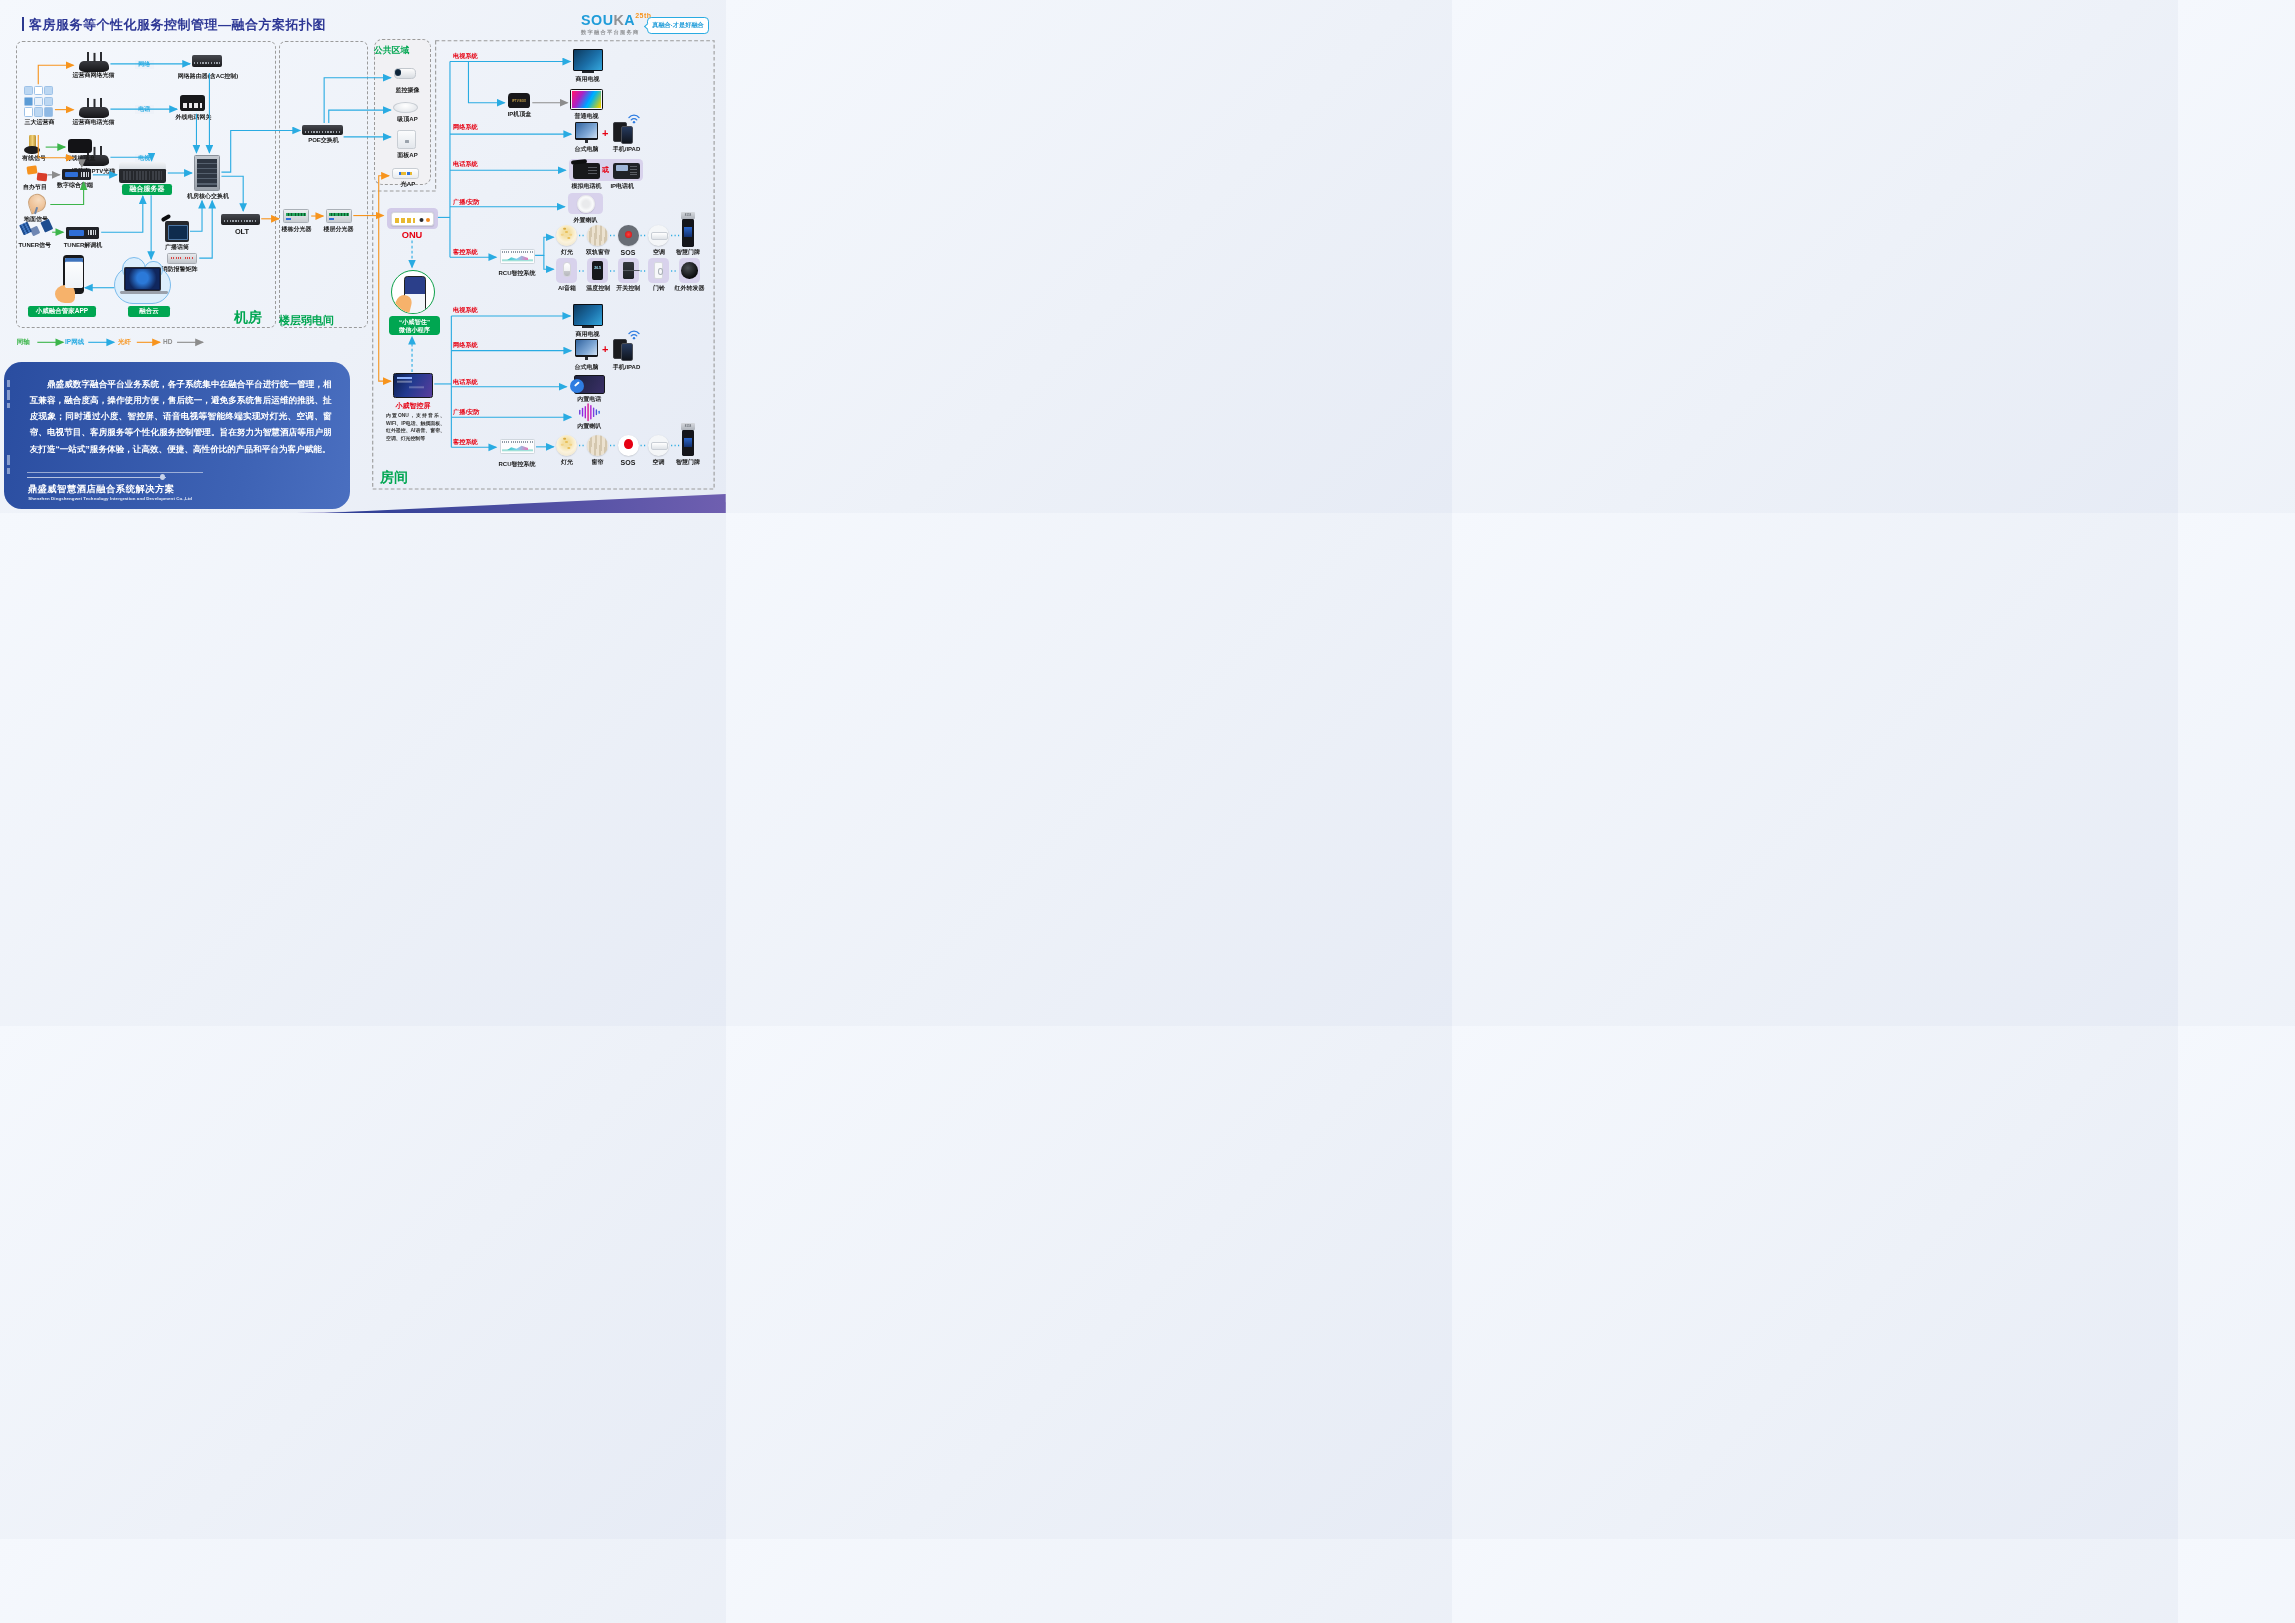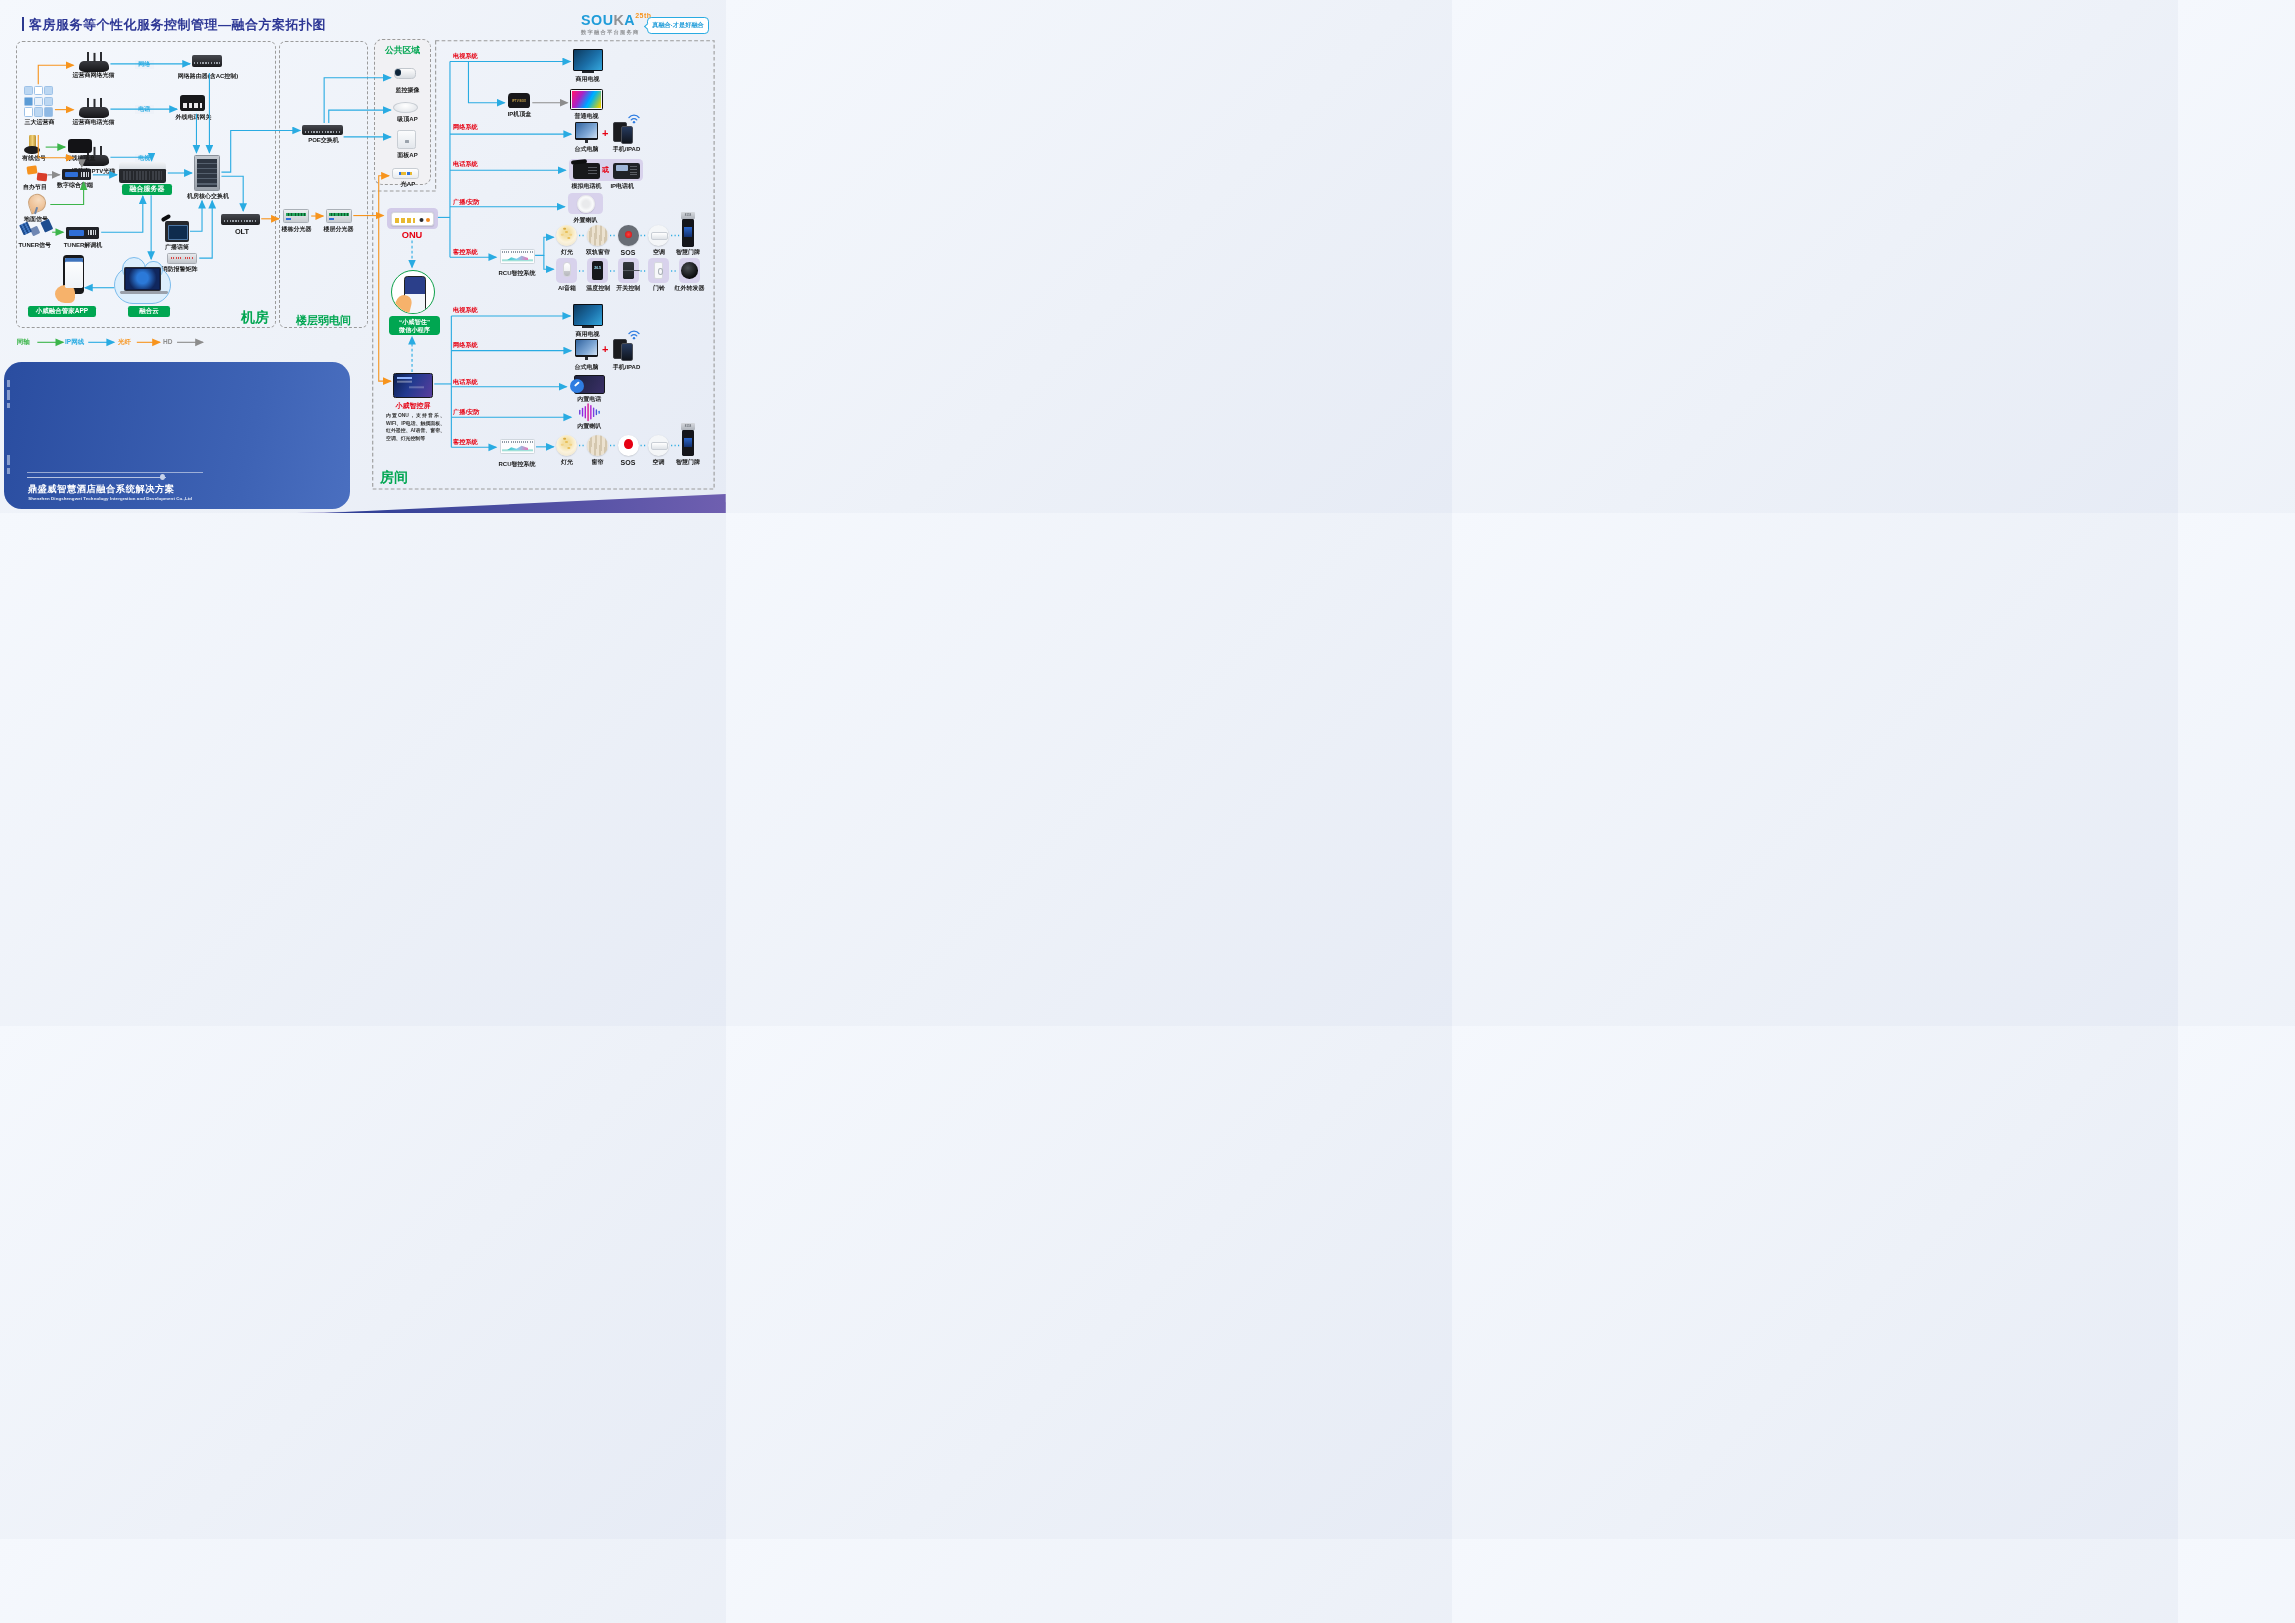--- a/index.html
+++ b/index.html
@@ -4,21 +4,21 @@
 <style>
 *{box-sizing:border-box;margin:0;padding:0}
 html,body{width:726px;height:513px}
 body{font-family:"Liberation Sans","DejaVu Sans",sans-serif;background:linear-gradient(135deg,#f5f8fd 0%,#edf1f8 55%,#e6ebf5 100%);position:relative;overflow:hidden}
 #stage{position:absolute;inset:0;width:726px;height:513px}
 .abs{position:absolute}
 .lbl{position:absolute;font-size:6px;font-weight:bold;color:#1a1a1a;text-align:center;line-height:1.15}
 .sys{position:absolute;font-size:6.2px;font-weight:bold;color:#e60012;text-align:left}
 .linelab{position:absolute;font-size:6px;font-weight:bold;color:#29abe2;background:#eef2f9;padding:0 1.4px;text-align:center}
 .zone{position:absolute;border:1.1px dashed #9b9b9b;border-radius:6.5px}
-.zlabel{position:absolute;font-weight:bold;color:#00a651;text-align:center}
+.zlabel{position:absolute;font-weight:bold;color:#00a651;text-align:left}
 .gpill{position:absolute;background:#00a651;color:#fff;font-weight:bold;text-align:center;border-radius:2.3px;display:flex;align-items:center;justify-content:center}
 .purpbox{position:absolute;background:#d8d2ec;border-radius:4.2px}
 svg.layer{position:absolute;left:0;top:0}
 
 .ico{position:absolute}
 .i-modem{background:linear-gradient(#3a3b40,#141417);border-radius:4.6px 4.6px 5.6px 5.6px/55% 55% 35% 35%;height:11px!important;margin-top:9.3px}
 .i-modem::before{content:"";position:absolute;left:28%;top:-9.3px;width:1.2px;height:9.3px;background:#2c2d31;box-shadow:6.5px 0.9px 0 #2c2d31,13px 0 0 #2c2d31}
 .i-blocks{display:grid;grid-template-columns:1fr 1fr 1fr;gap:1.4px}
 .i-blocks i{background:#bcd7f2;border-radius:1.4px;border:0.5px solid #9ec2e8}
 .i-blocks i:nth-child(2){background:#fff}.i-blocks i:nth-child(4){background:#5b9bd5}
@@ -518,20 +518,21 @@
   <div class="lbl" style="left:615px;top:459px;width:26px;font-size:7px">SOS</div>
   <div class="lbl" style="left:647px;top:459px;width:23px">空调</div>
   <div class="lbl" style="left:671px;top:459px;width:34px">智慧门牌</div>
 
   <div class="legend-item" style="left:16.7px;top:338px;color:#3cb54a">同轴</div>
   <div class="legend-item" style="left:65px;top:338px;color:#29abe2">IP网线</div>
   <div class="legend-item" style="left:118px;top:338px;color:#f7941d">光纤</div>
   <div class="legend-item" style="left:163px;top:338px;color:#8c8c8c">HD</div>
 
   <div class="bluepanel">
+    <div class="para">鼎盛威数字融合平台业务系统，各子系统集中在融合平台进行统一管理，相互兼容，融合度高，操作使用方便，售后统一，避免多系统售后运维的推脱、扯皮现象；同时通过小度、智控屏、语音电视等智能终端实现对灯光、空调、窗帘、电视节目、客房服务等个性化服务控制管理。旨在努力为智慧酒店等用户朋友打造“一站式”服务体验，让高效、便捷、高性价比的产品和平台为客户赋能。</div>
     <div class="ln1"></div>
     <div class="ln2"></div>
     <div class="dot"></div>
     <div class="cn">鼎盛威智慧酒店融合系统解决方案</div>
     <div class="en">Shenzhen Dingshengwei Technology Intergration and Development Co.,Ltd</div>
   </div>
   <div class="deco" style="left:7.4px;top:380px;height:6.5px;z-index:4"></div>
   <div class="deco" style="left:7.4px;top:390px;height:10.2px;z-index:4"></div>
   <div class="deco" style="left:7.4px;top:403px;height:4.6px;z-index:4"></div>
   <div class="deco" style="left:7.4px;top:455px;height:10.2px;z-index:4"></div>

